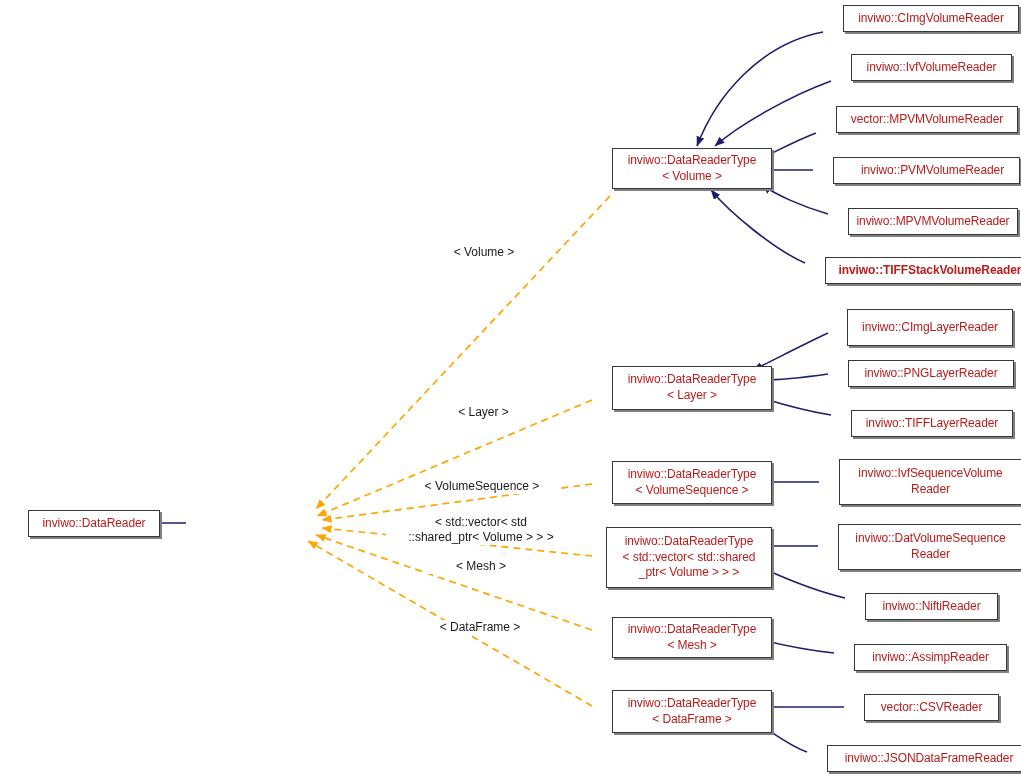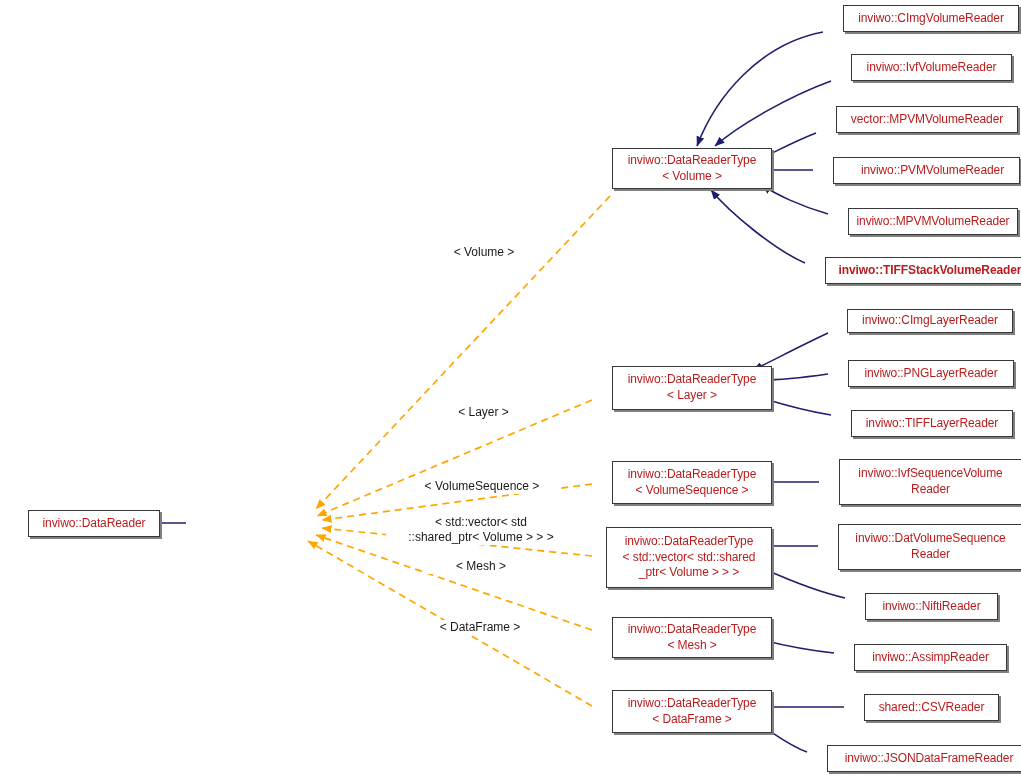--- a/index.html
+++ b/index.html
@@ -133,37 +133,37 @@
   <div class="node" style="left:831px; top:54px; width:161px; height:27px;">inviwo::IvfVolumeReader</div>
 
   <div class="node" style="left:816px; top:106px; width:182px; height:27px;">vector::MPVMVolumeReader</div>
 
   <div class="node" style="left:813px; top:157px; width:187px; height:27px;padding-left:12px;">inviwo::PVMVolumeReader</div>
 
   <div class="node" style="left:828px; top:208px; width:170px; height:27px;">inviwo::MPVMVolumeReader</div>
 
   <div class="node" style="left:805px; top:257px; width:210px; height:27px;font-weight:bold;">inviwo::TIFFStackVolumeReader</div>
 
-  <div class="node" style="left:827px; top:309px; width:166px; height:24px;">inviwo::CImgLayerReader</div>
+  <div class="node" style="left:827px; top:309px; width:166px; height:37px;">inviwo::CImgLayerReader</div>
 
   <div class="node" style="left:828px; top:360px; width:166px; height:27px;">inviwo::PNGLayerReader</div>
 
   <div class="node" style="left:831px; top:410px; width:162px; height:27px;">inviwo::TIFFLayerReader</div>
 
   <div class="node" style="left:819px; top:459px; width:183px; height:46px;">inviwo::IvfSequenceVolume
 Reader</div>
 
   <div class="node" style="left:818px; top:524px; width:185px; height:46px;text-align:center;">inviwo::DatVolumeSequence
 Reader</div>
 
   <div class="node" style="left:845px; top:593px; width:133px; height:27px;">inviwo::NiftiReader</div>
 
   <div class="node" style="left:834px; top:644px; width:153px; height:27px;">inviwo::AssimpReader</div>
 
-  <div class="node" style="left:844px; top:694px; width:135px; height:27px;">shared::CSVReader</div>
+  <div class="node" style="left:844px; top:694px; width:135px; height:27px;">vector::CSVReader</div>
 
   <div class="node" style="left:807px; top:745px; width:204px; height:27px;">inviwo::JSONDataFrameReader</div>
 
   <div class="edge-label" style="left:430px; top:245px; width:108px;">&lt; Volume &gt;</div>
 
   <div class="edge-label" style="left:432px; top:405px; width:103px;">&lt; Layer &gt;</div>
 
   <div class="edge-label" style="left:406px; top:479px; width:152px;">&lt; VolumeSequence &gt;</div>
 
   <div class="edge-label" style="left:386px; top:515px; width:190px;">&lt; std::vector&lt; std

